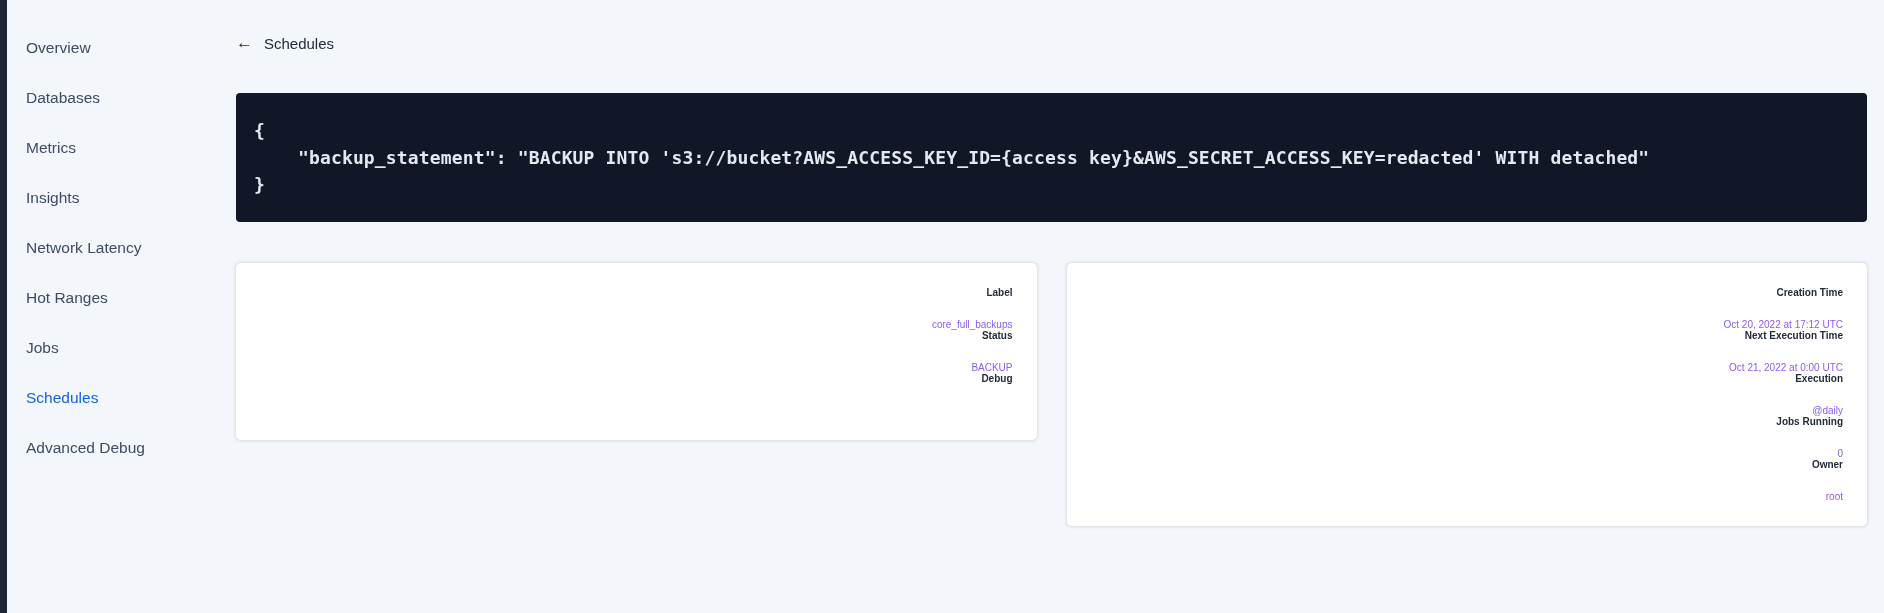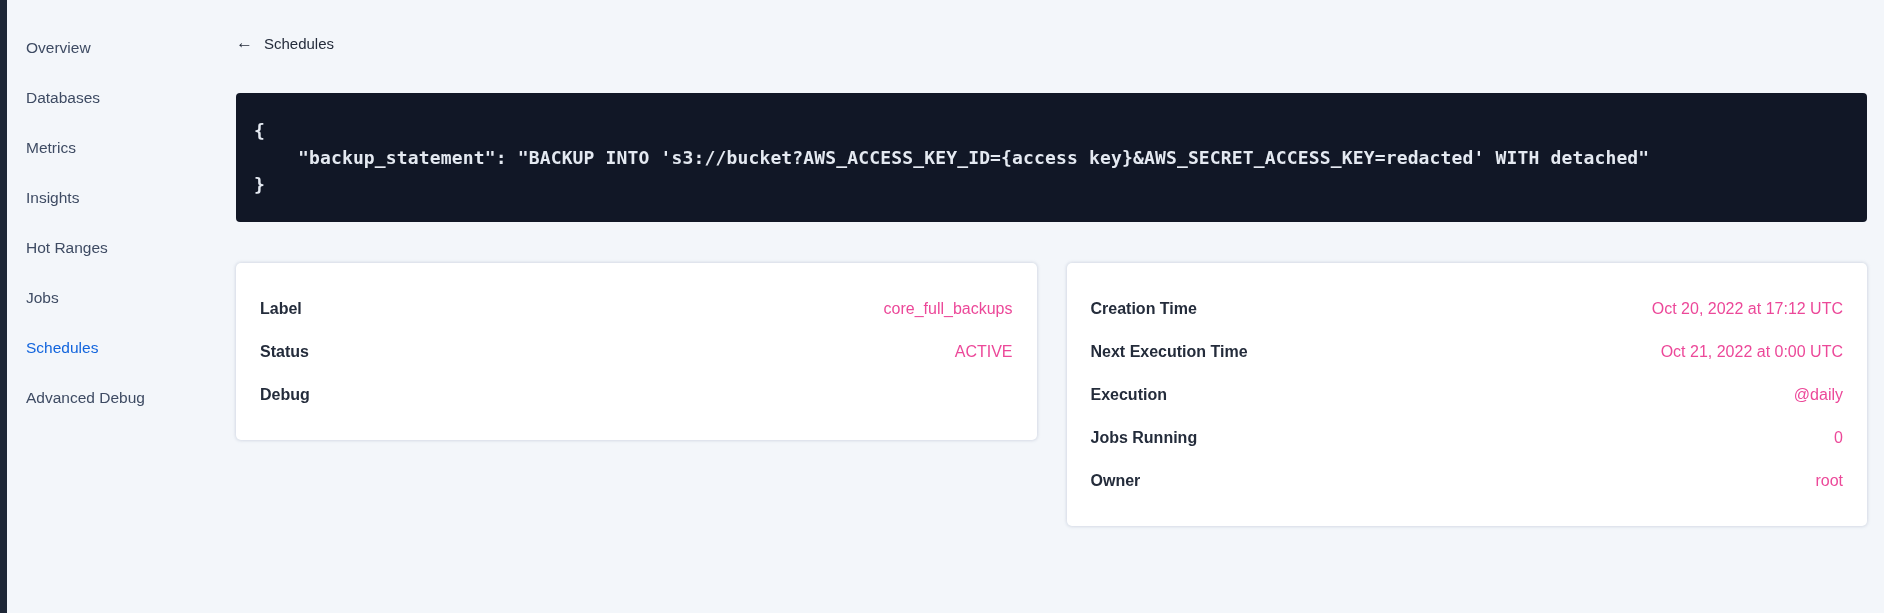--- a/index.html
+++ b/index.html
@@ -81,43 +81,45 @@
   .card {
     flex:1;
     background:#ffffff;
     border-radius:5px;
     box-shadow:0 0 3px 1px rgba(140,155,180,0.28);
     padding:24px;
   }
   .detail-row {
     display:flex;
     justify-content:space-between;
-    align-items:center;
+    align-items:flex-end;
     height:43px;
-    font-size:16px;
+    font-size:10px;
+    flex-direction:column;
   }
   .detail-label { font-weight:bold; color:#242c3b; }
-  .detail-value { color:#ec4899; text-align:right; }
+  .detail-value { color:#8b5cf6; text-align:right; }
 </style>
 </head>
 <body>
 
 <div class="left-strip"></div>
 
 <nav class="sidebar">
 
     <div class="sidebar-item">Overview</div>
 
     <div class="sidebar-item">Databases</div>
 
     <div class="sidebar-item">Metrics</div>
 
 
     <div class="sidebar-item">Insights</div>
 
+    <div class="sidebar-item">Network Latency</div>
 
     <div class="sidebar-item">Hot Ranges</div>
 
     <div class="sidebar-item">Jobs</div>
 
     <div class="sidebar-item active">Schedules</div>
 
     <div class="sidebar-item">Advanced Debug</div>
   </nav>
 
@@ -142,21 +144,21 @@
 
     <section class="card">
 
         <div class="detail-row">
           <span class="detail-label">Label</span>
           <span class="detail-value">core_full_backups</span>
         </div>
 
         <div class="detail-row">
           <span class="detail-label">Status</span>
-          <span class="detail-value">ACTIVE</span>
+          <span class="detail-value">BACKUP</span>
         </div>
 
         <div class="detail-row">
           <span class="detail-label">Debug</span>
           <span class="detail-value"></span>
         </div>
       </section>
 
     <section class="card">
 

